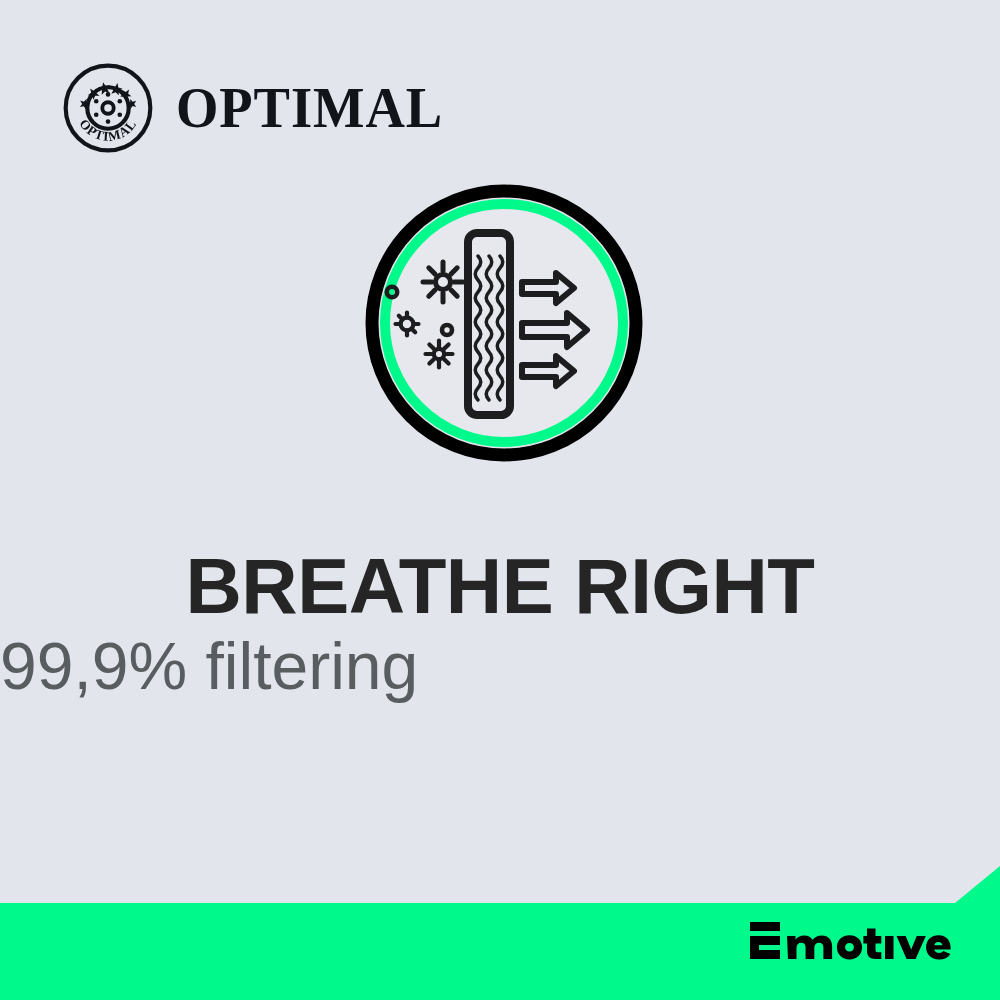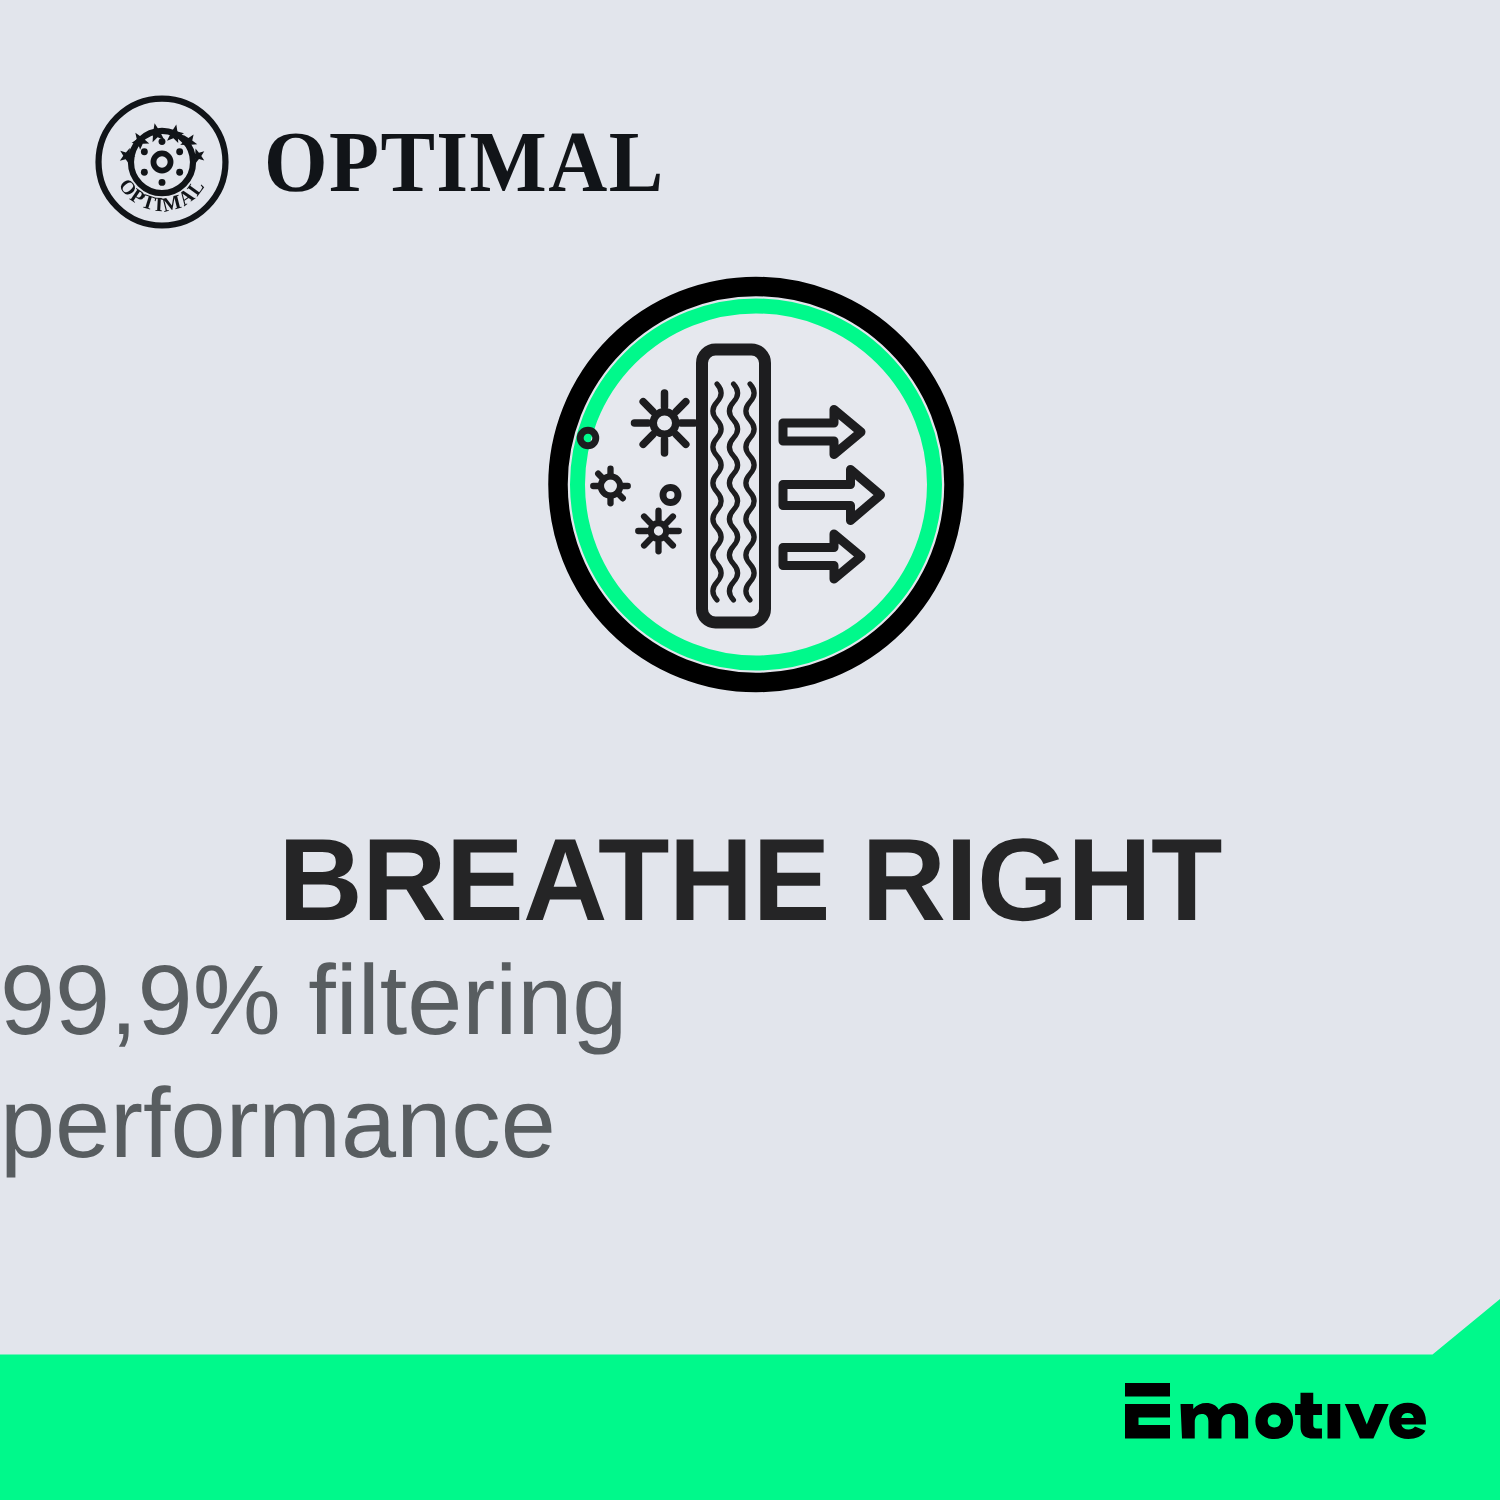--- a/index.html
+++ b/index.html
@@ -208,21 +208,20 @@
 
         <path d="M157 181 h34 v-9 l18 15 -18 15 v-9 h-34 z" stroke-width="6"></path>
       </g>
     </svg>
   </div>
 
   <div class="headline">BREATHE RIGHT</div>
 
   <div class="subline">
     <span class="l1">99,9% filtering</span>
-    <span class="l2">performance</span>
   </div>
 
   <div class="footer-bar"></div>
 
   <div class="footer-logo">
     <svg viewBox="0 0 212 48" xmlns="http://www.w3.org/2000/svg">
       <g fill="#000000">
 
         <rect x="4" y="0" width="30" height="9"></rect>
         <path d="M4 14 h30 v9 h-21 v5 h21 v9 h-30 z"></path>

